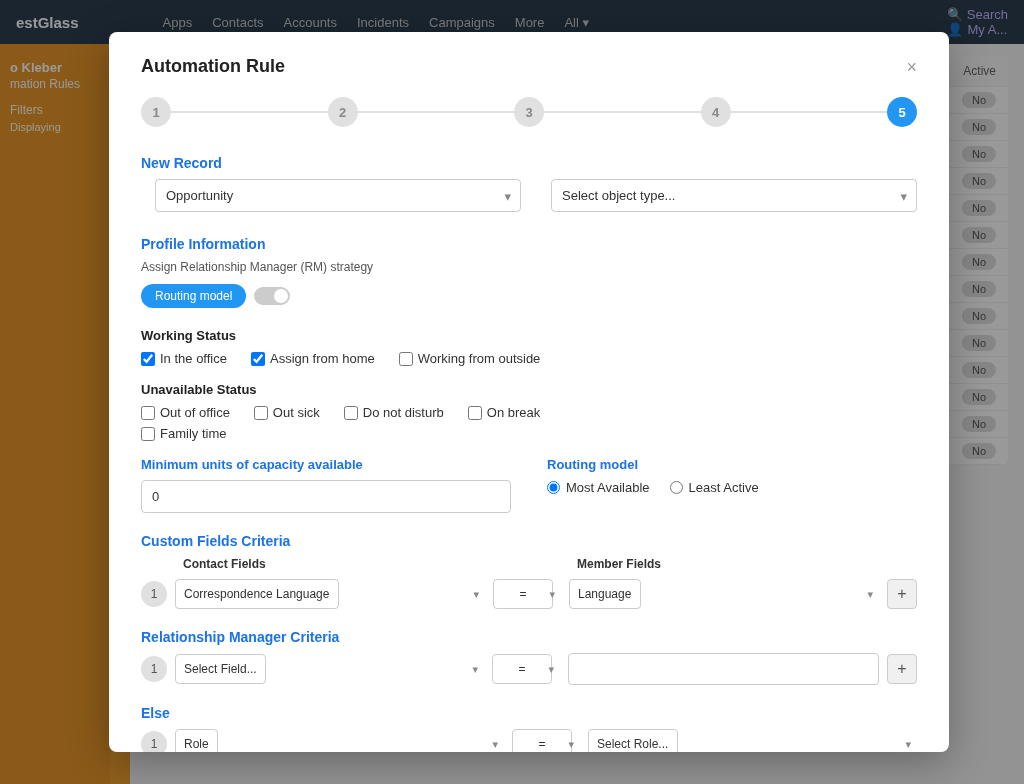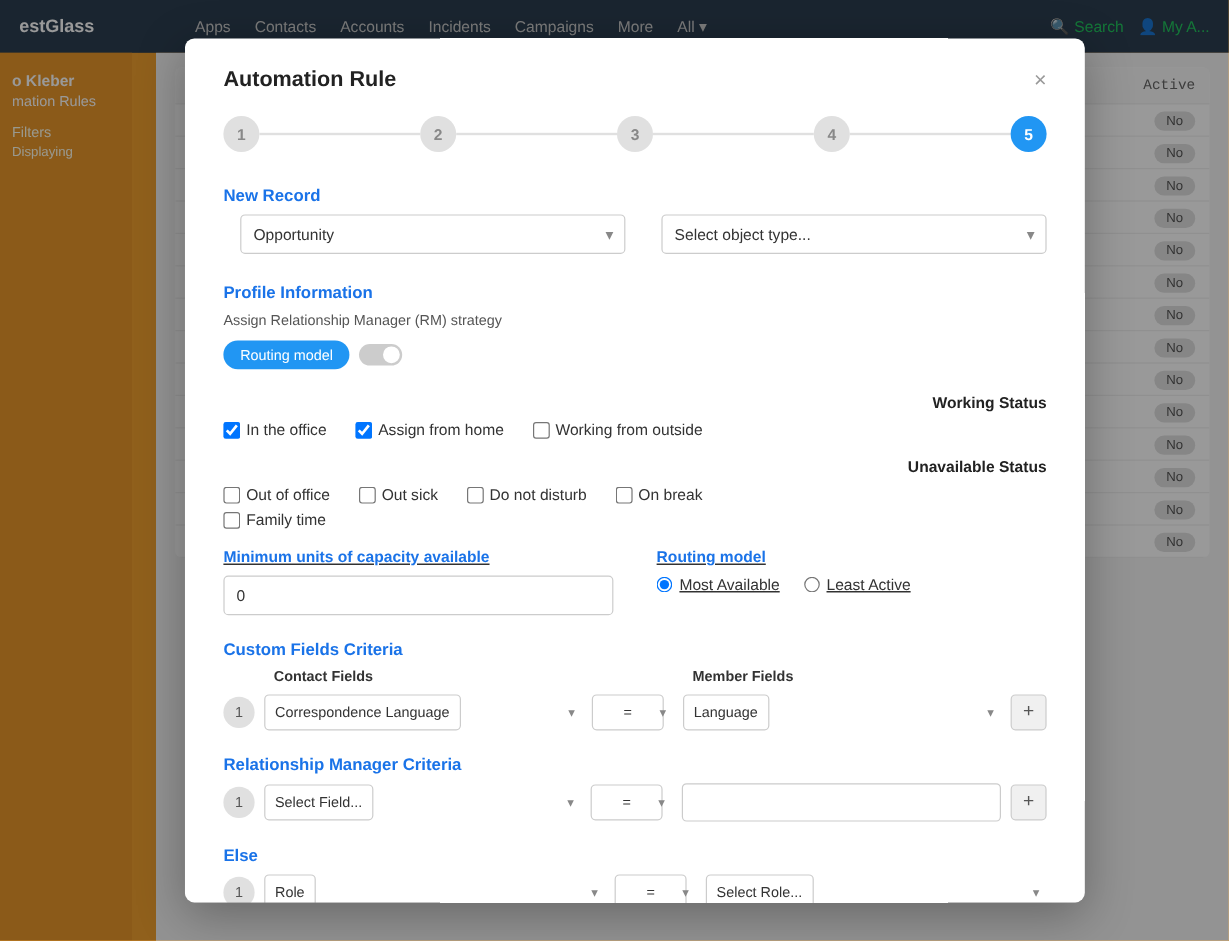--- a/index.html
+++ b/index.html
@@ -40,23 +40,24 @@
     }
     .app-nav span {
       color: #ccc;
       font-size: 13px;
       cursor: pointer;
     }
     .app-header-right {
       margin-left: auto;
       display: flex;
       align-items: center;
-      gap: 12px;
-      color: #22c55e;
-      font-size: 13px;
+      gap: 0;
+      color: #c4b5fd;
+      font-size: 13px;
+      flex-direction: column;
     }
 
     
     .bg-table-area {
       position: absolute;
       top: 44px;
       left: 0;
       width: 110px;
       bottom: 0;
       background: #e8962a;
@@ -109,21 +110,21 @@
       background: rgba(0,0,0,0.4);
       display: flex;
       align-items: center;
       justify-content: center;
       z-index: 100;
     }
 
     .modal {
       background: white;
       border-radius: 8px;
-      width: 750px;
+      width: 840px;
       max-height: 720px;
       overflow-y: auto;
       position: relative;
       padding: 24px 32px 32px;
       box-shadow: 0 10px 40px rgba(0,0,0,0.3);
       margin-left: 34px;
     }
 
     .modal-header {
       display: flex;
@@ -259,21 +260,20 @@
 
     
     .status-section {
       margin-bottom: 16px;
     }
     .status-title {
       font-size: 13px;
       font-weight: 700;
       color: #222;
       margin-bottom: 8px;
-      text-align: right;
     }
     .checkbox-row {
       display: flex;
       gap: 24px;
       align-items: center;
       margin-bottom: 6px;
       flex-wrap: wrap;
     }
     .checkbox-item {
       display: flex;
@@ -287,21 +287,20 @@
       height: 14px;
       cursor: pointer;
     }
 
     
     .capacity-routing-row {
       display: flex;
       gap: 36px;
       margin-bottom: 20px;
       align-items: flex-start;
-      text-decoration: underline;
     }
     .capacity-block {
       flex: 1;
     }
     .routing-block {
       flex: 1;
     }
     .field-label {
       font-size: 13px;
       font-weight: 600;
@@ -477,21 +476,21 @@
     <div style="color:#fff;font-size:13px;font-weight:600;margin-bottom:2px;">o Kleber</div>
     <div style="color:#fff;font-size:12px;margin-bottom:12px;">mation Rules</div>
     <div style="color:#ffe;font-size:12px;margin-bottom:4px;">Filters</div>
     <div style="color:#ffe;font-size:11px;">Displaying</div>
   </div>
 
   <div class="bg-main-area">
     <div class="bg-table">
       <div class="bg-table-header">
         <span>ID ⇕</span>
-        <span style="margin-left:auto;font-family:Liberation Mono, monospace;">Active</span>
+        <span style="margin-left:auto;">Active</span>
       </div>
       <div>
         <div class="bg-table-row">
             <span>232</span>
             <span style="margin-left:auto;"><span class="badge-no">No</span></span>
           </div>
         <div class="bg-table-row">
             <span>231</span>
             <span style="margin-left:auto;"><span class="badge-no">No</span></span>
           </div>

